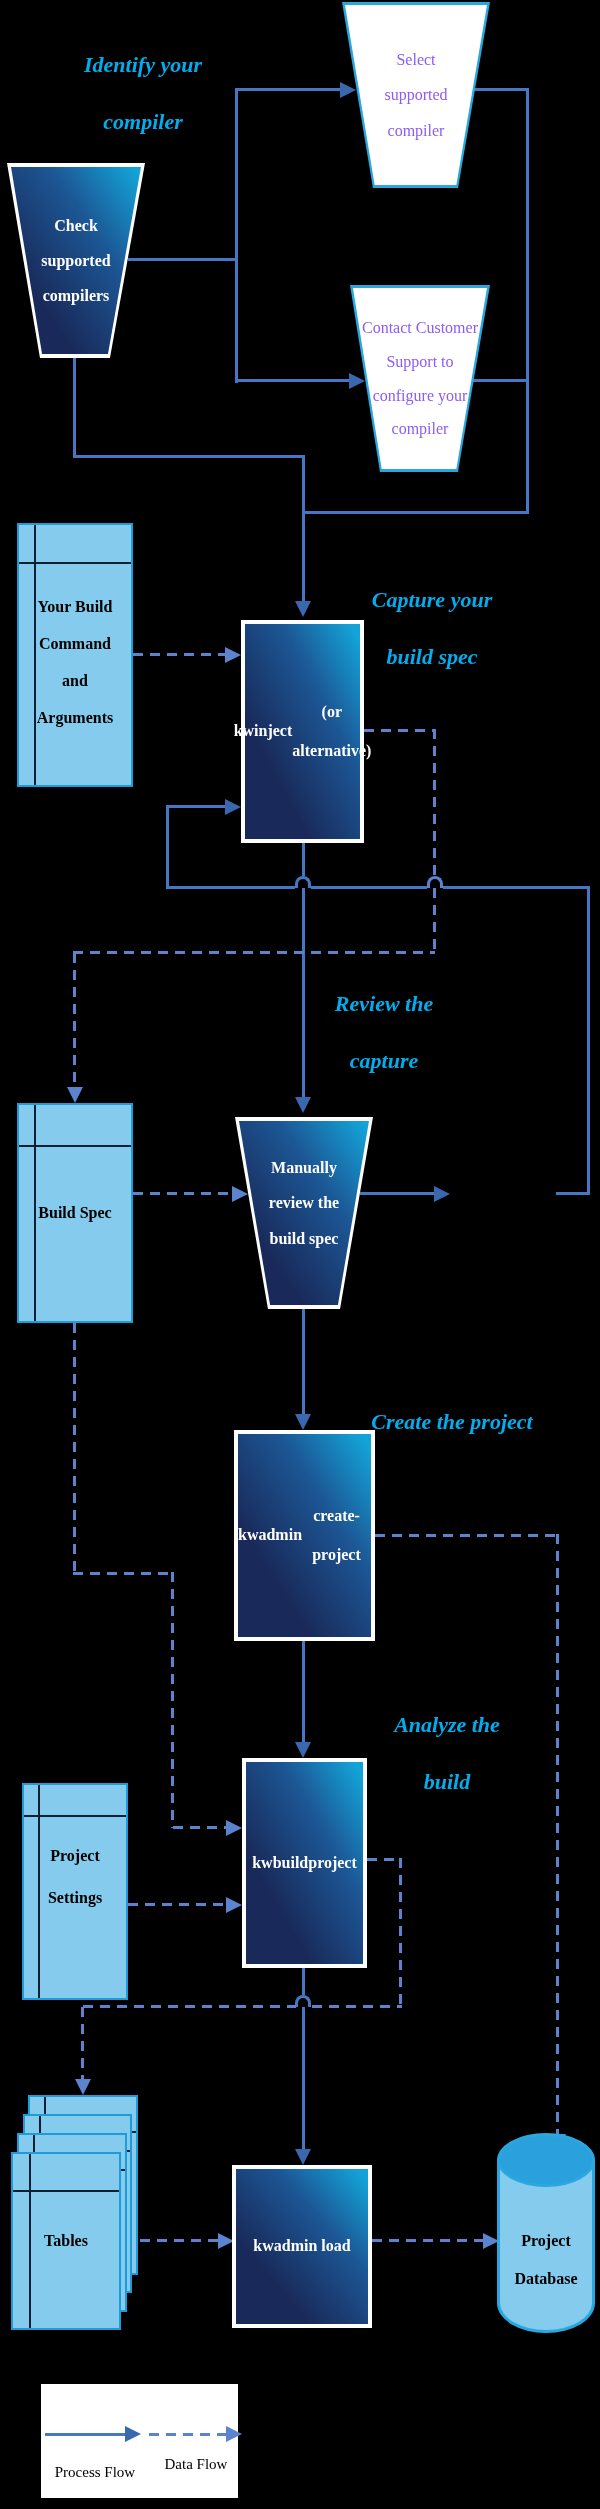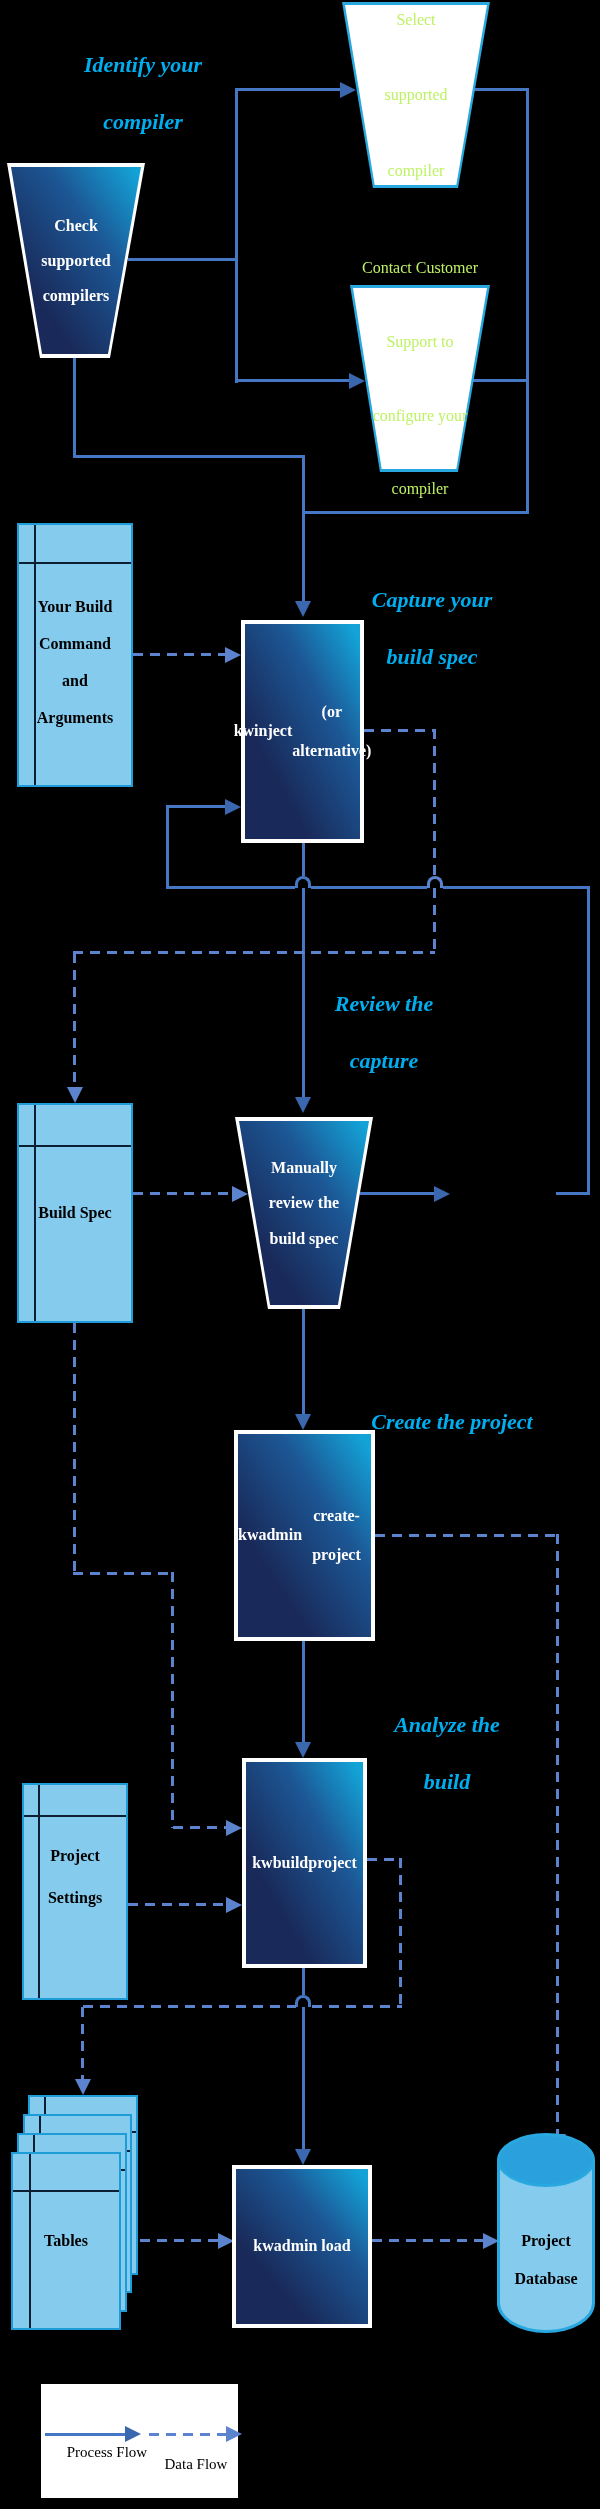--- a/index.html
+++ b/index.html
@@ -35,21 +35,21 @@
   .trap{position:absolute;}
   .trap .outer{position:absolute;inset:0;}
   .trap .inner{position:absolute;}
   .trap .txt{position:absolute;inset:0;display:flex;flex-direction:column;justify-content:center;
         align-items:center;font-size:16px;line-height:2.2;text-align:center;}
   .trap.grad .outer{background:#fff;}
   .trap.grad .inner{inset:4px;background:linear-gradient(to top right,var(--shape-gradient-dark,#192A5A) 25%,var(--shape-gradient-mid,#1C5795) 65%,var(--shape-gradient-bright,#13A3D7) 97%);}
   .trap.grad .txt{color:#fff;font-weight:bold;}
   .trap.white .outer{background:var(--white-shape-border,#29A8E0);}
   .trap.white .inner{inset:3px;background:#fff;}
-  .trap.white .txt{color:#bef264;font-weight:normal;gap:40px;}
+  .trap.white .txt{color:#8b5cf6;font-weight:normal;}
   
   .docrect{position:absolute;box-sizing:border-box;background:var(--light-shape-fill,#85CBED);
         border:2px solid var(--light-shape-border,#1E9CD7);}
   .doc-head{position:absolute;left:0;right:0;height:2px;background:#0d1f33;}
   .doc-margin{position:absolute;top:0;bottom:0;width:2px;background:#0d1f33;}
   .doc-txt{position:absolute;inset:0;display:flex;flex-direction:column;justify-content:center;
         align-items:center;color:#000;font-weight:bold;font-size:16px;line-height:2.5;text-align:center;}
   
   #cylinder{position:absolute;left:497px;top:2133px;width:98px;height:200px;}
   #cyl-body{position:absolute;left:0;right:0;top:27px;bottom:0;box-sizing:border-box;
@@ -295,17 +295,17 @@
       <div>Project</div>
       <div>Database</div>
     </div>
   </div>
 
   <div id="legend">
     <div class="ln" style="left:4px;top:48.5px;width:80px;height:3px;"></div>
     <div class="ar" style="left:84px;top:42px;"></div>
     <div class="dh" style="left:108px;top:48.5px;width:77px;"></div>
     <div class="ar dsh" style="left:185px;top:42px;"></div>
-    <div class="legend-label" style="left:6px;top:60px;width:96px;margin-left:12px;">Process Flow</div>
+    <div class="legend-label" style="left:6px;top:80px;width:96px;">Process Flow</div>
     <div class="legend-label" style="left:116px;top:72px;width:78px;">Data Flow</div>
   </div>
 
 </div>
 
 </body></html>

